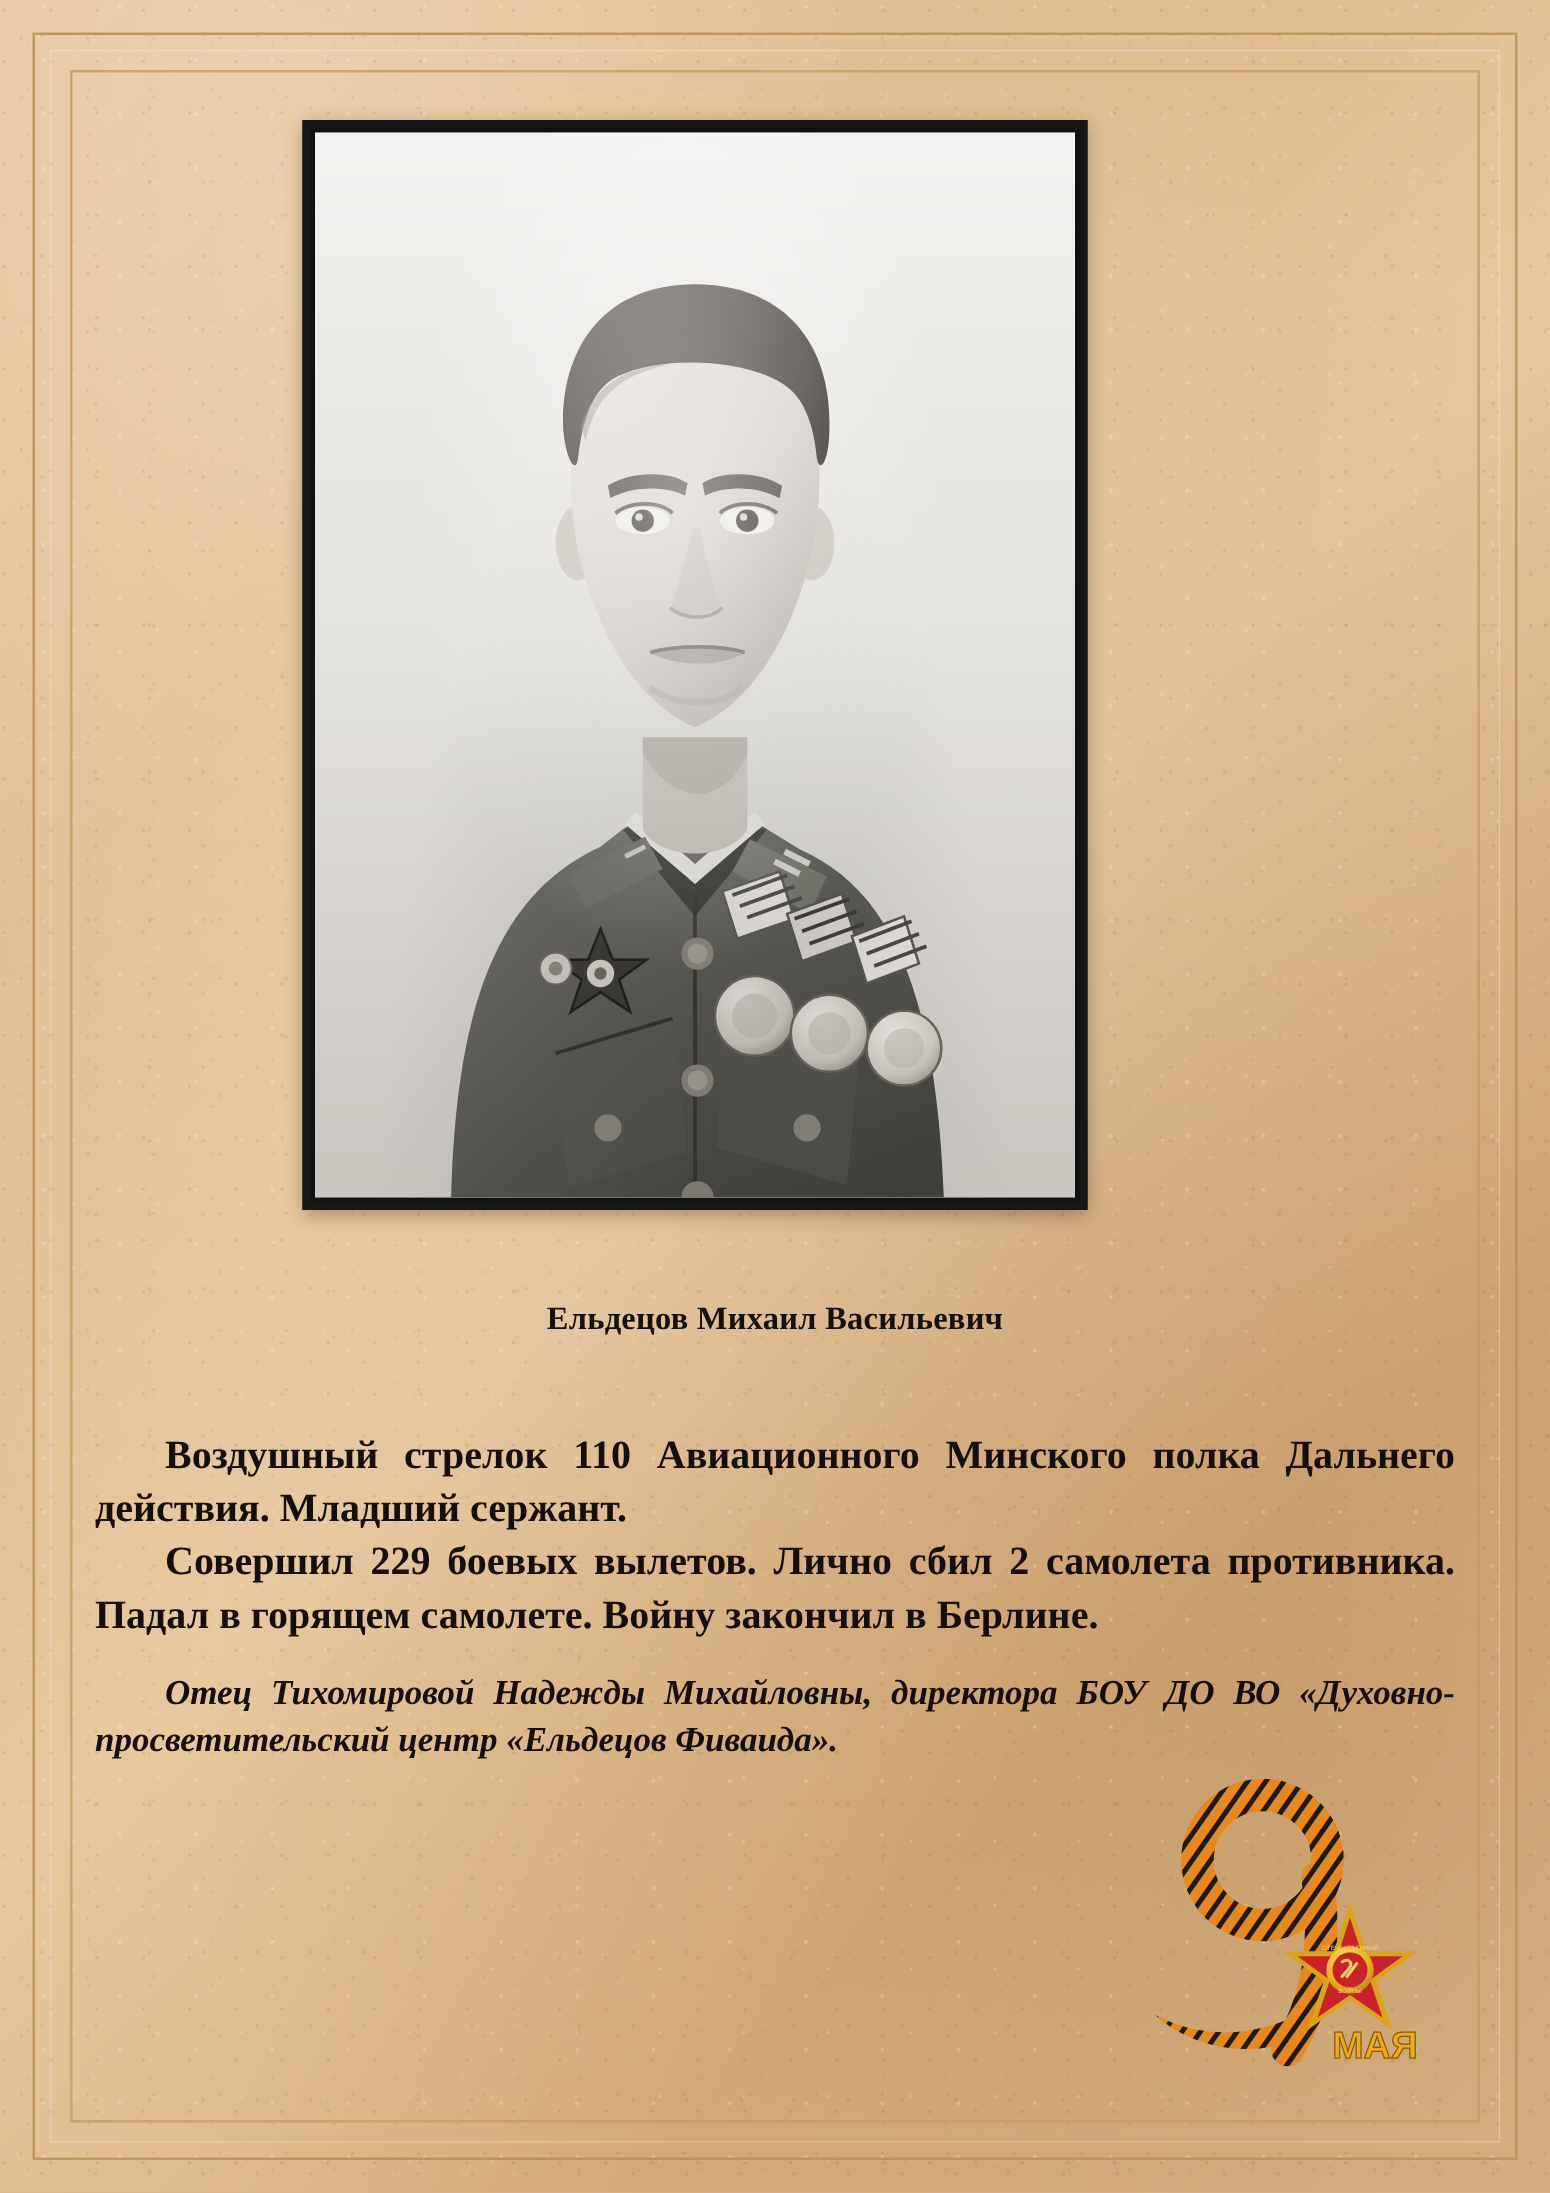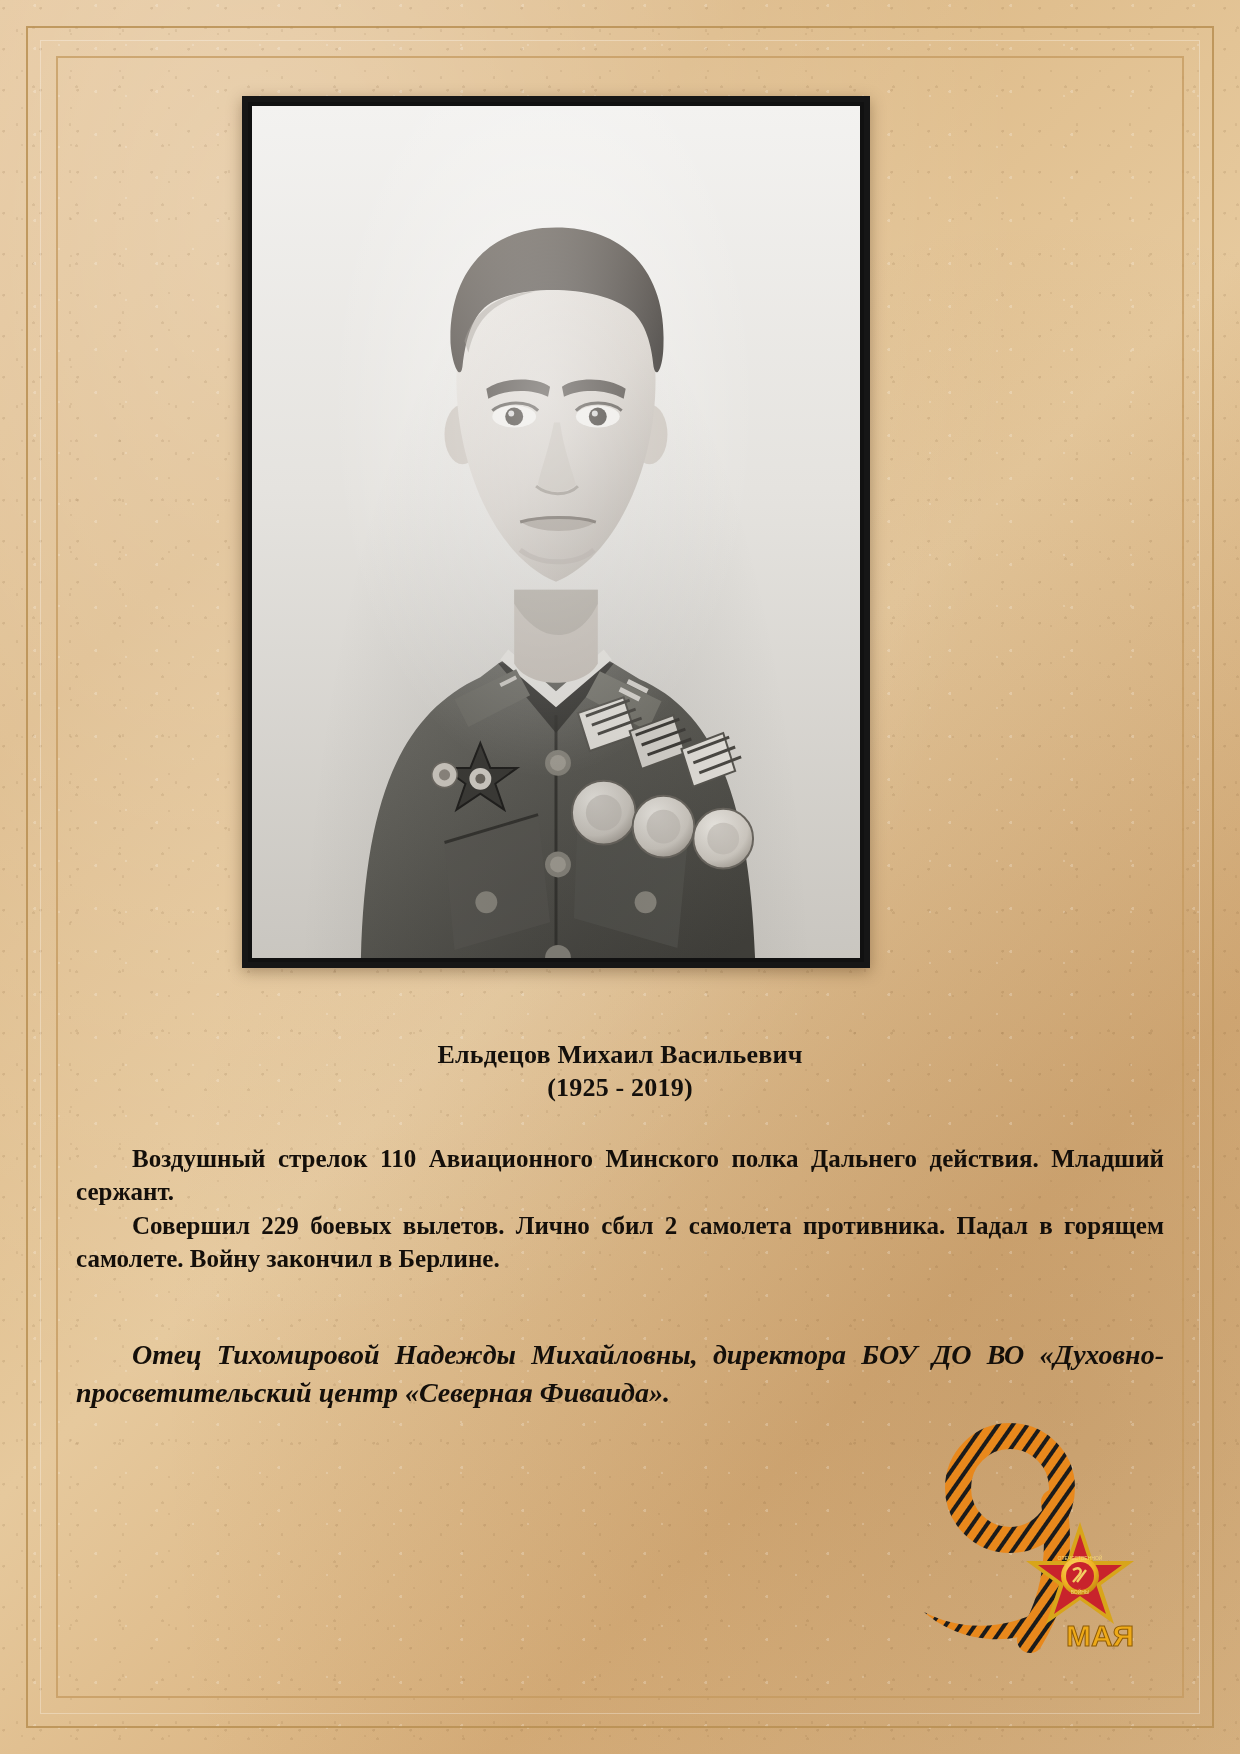--- a/index.html
+++ b/index.html
@@ -118,21 +118,21 @@
     color: #14100c;
     line-height: 1.25;
     letter-spacing: .2px;
   }
   .title .line2 { display: block; }
 
   .body-text {
     position: absolute;
     left: 0; right: 0;
     top: 1068px;
-    font-size: 25px;
+    font-size: 32px;
     line-height: 1.33;
     color: #140f0a;
     font-weight: bold;
     text-align: justify;
     text-align-last: left;
   }
   .body-text p {
     margin: 0;
     text-indent: 56px;
   }
@@ -322,26 +322,25 @@
             <text x="0" y="16" text-anchor="middle" font-family="'Liberation Sans',sans-serif" font-size="5" fill="#f3d478">ВОЙНЫ</text>
           </g>
         </g>
 
         <text x="186" y="230" text-anchor="middle" font-family="'Liberation Sans', sans-serif" font-size="30" font-weight="bold" fill="#eeaa18" stroke="#8c5a06" stroke-width="1">МАЯ</text>
       </svg>
     </div>
 
     <div class="title">
       <span>Ельдецов Михаил Васильевич</span>
-      <span class="line2">(1925 - 2019)</span>
     </div>
 
     <div class="body-text">
       <p>Воздушный стрелок 110 Авиационного Минского полка Дальнего действия. Младший сержант.</p>
       <p>Совершил 229 боевых вылетов. Лично сбил 2 самолета противника. Падал в горящем самолете. Войну закончил в Берлине.</p>
     </div>
 
     <div class="note">
-      <p>Отец Тихомировой Надежды Михайловны, директора БОУ ДО ВО «Духовно-просветительский центр «Северная Фиваида».</p>
+      <p>Отец Тихомировой Надежды Михайловны, директора БОУ ДО ВО «Духовно-просветительский центр «Ельдецов Фиваида».</p>
     </div>
 
   </div>
 </div>
 
 </body></html>

